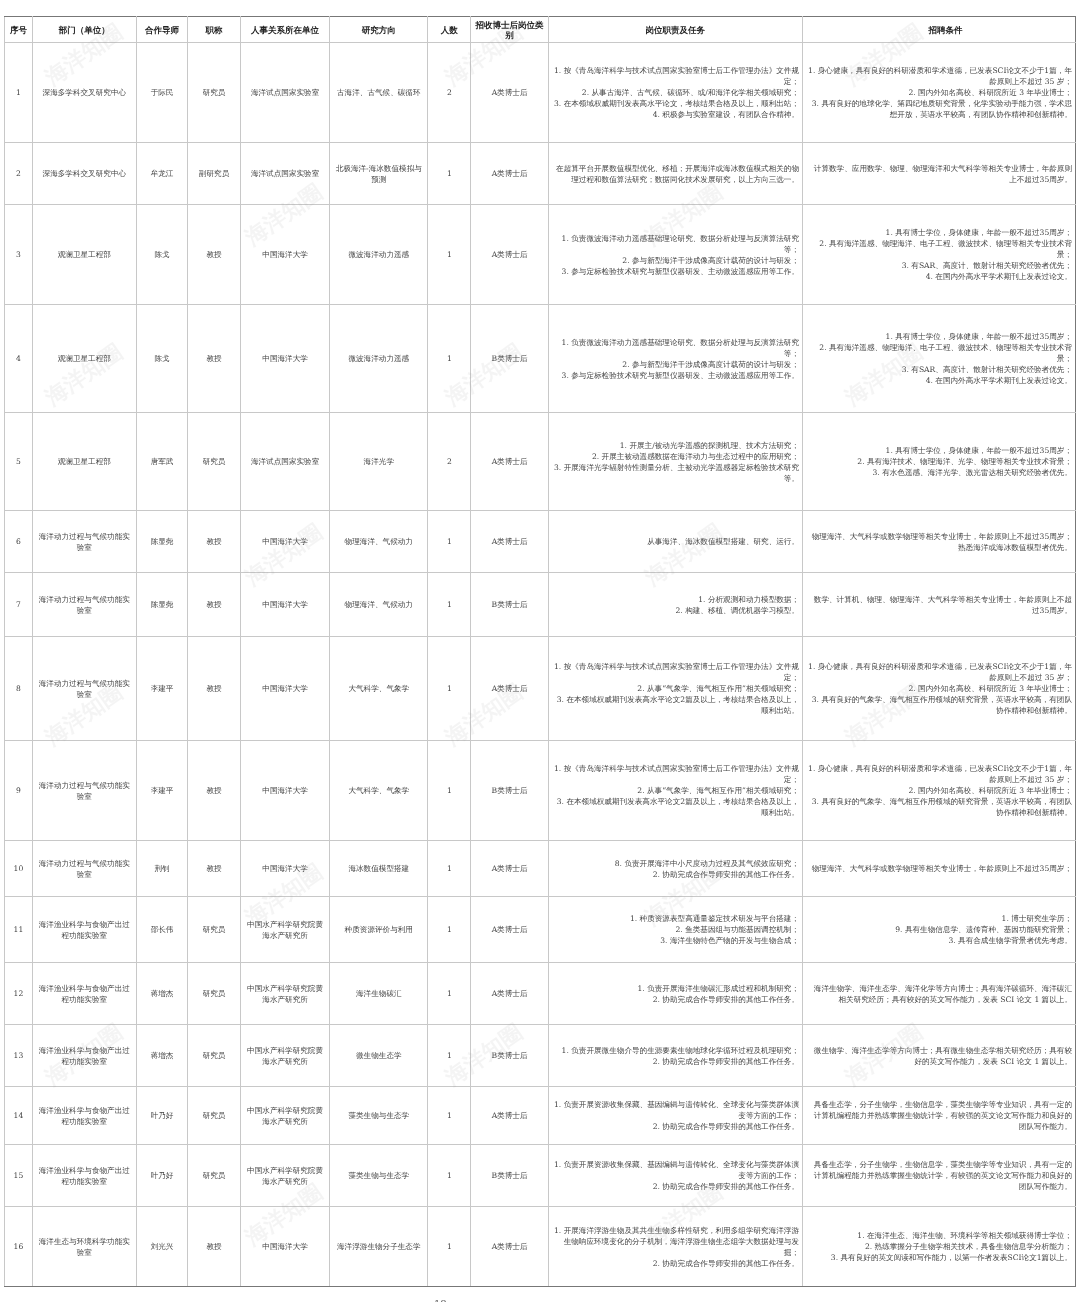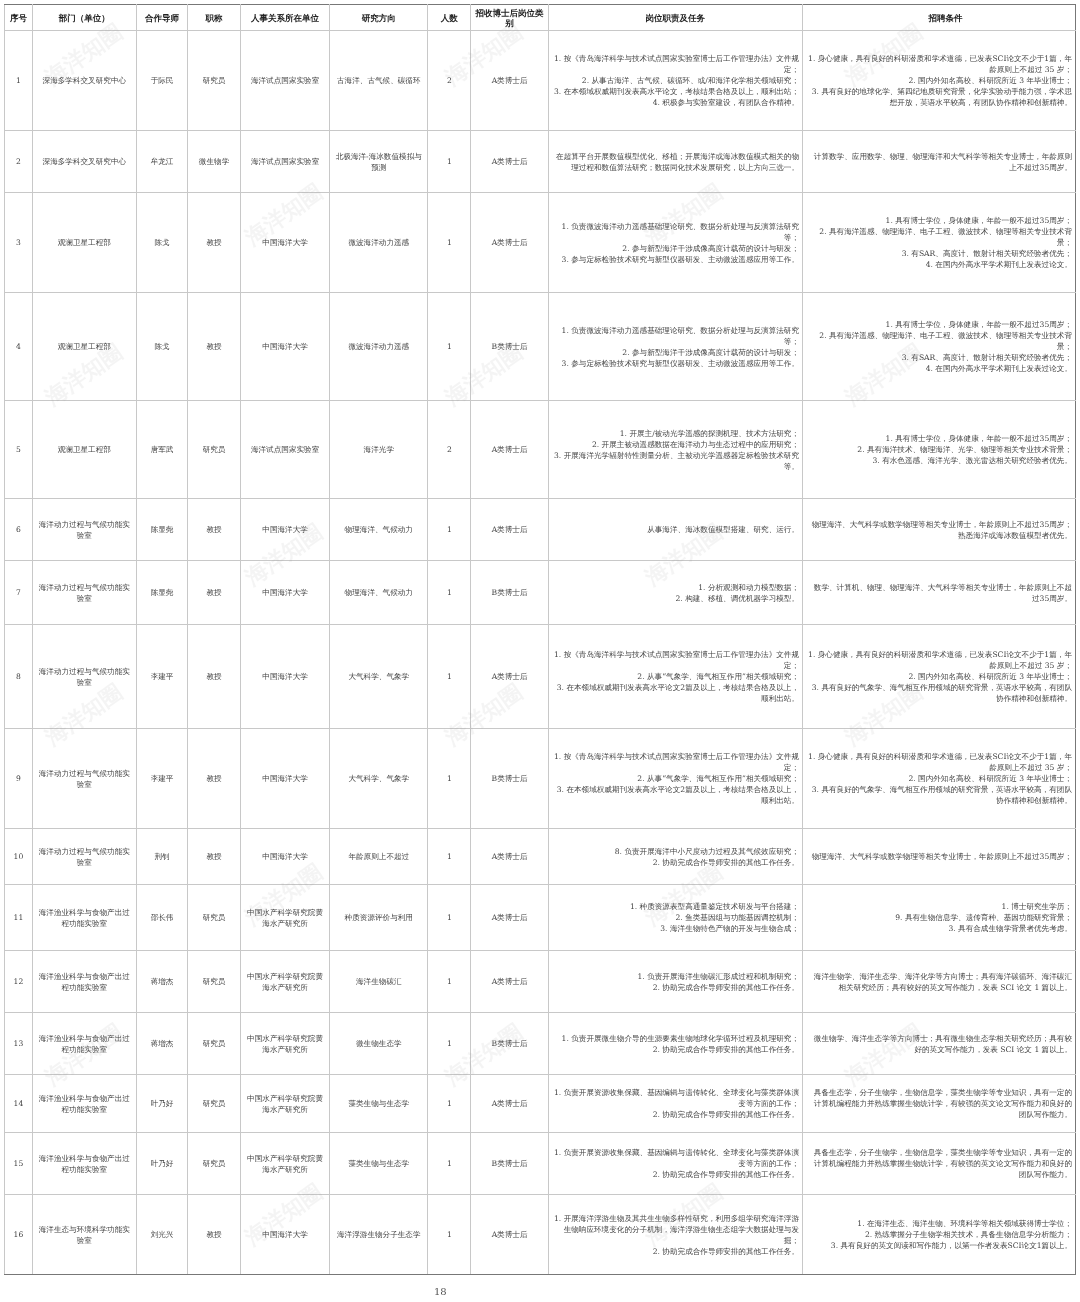--- a/index.html
+++ b/index.html
@@ -1,18 +1,18 @@
 <!DOCTYPE html>
 <html><head>
 <meta charset="utf-8">
 <style>
   html, body { margin: 0; padding: 0; background: #ffffff; }
   body { width: 1080px; height: 1302px; overflow: hidden; position: relative;
          font-family: "DejaVu Serif", "Liberation Serif", serif; color: #333; }
-  .page { position: absolute; left: 4px; top: 4px; width: 1072px; }
+  .page { position: absolute; left: 4px; top: 16px; width: 1072px; }
   table { border-collapse: collapse; table-layout: fixed; width: 1072px; }
   th, td { border: 1px solid #c8c8c8; padding: 2px 3px; vertical-align: middle; }
   th { font-size: 8.5px; font-weight: bold; text-align: center; height: 21px; color: #222; line-height: 10px; }
   td { font-size: 7.6px; line-height: 11px; color: #444; }
   td.c { text-align: center; }
   td.l { text-align: right; white-space: pre-line; padding-left: 4px; }
   .dark-l { border-left: 1px solid #777 !important; }
   .dark-r { border-right: 1px solid #777 !important; padding-left: 16px; }
   .dark-b { border-bottom: 1px solid #777 !important; }
   .dark-t { border-top: 1px solid #777 !important; }
@@ -65,21 +65,21 @@
 3. 在本领域权威期刊发表高水平论文，考核结果合格及以上，顺利出站；
 4.  积极参与实验室建设，有团队合作精神。</td>
           <td class="l dark-l dark-r">1. 身心健康，具有良好的科研潜质和学术道德，已发表SCI论文不少于1篇，年龄原则上不超过 35 岁；
 2. 国内外知名高校、科研院所近 3 年毕业博士；
 3. 具有良好的地球化学、第四纪地质研究背景，化学实验动手能力强，学术思想开放，英语水平较高，有团队协作精神和创新精神。</td>
         </tr>
         <tr style="height: 62px;">
           <td class="c ">2</td>
           <td class="c dark-l">深海多学科交叉研究中心</td>
           <td class="c ">牟龙江</td>
-          <td class="c ">微生物学</td>
+          <td class="c ">副研究员</td>
           <td class="c ">海洋试点国家实验室</td>
           <td class="c dark-l">北极海洋-海冰数值模拟与预测</td>
           <td class="c dark-l">1</td>
           <td class="c ">A类博士后</td>
           <td class="l ">在超算平台开展数值模型优化、移植；开展海洋或海冰数值模式相关的物理过程和数值算法研究；数据同化技术发展研究，以上方向三选一。</td>
           <td class="l dark-l dark-r">计算数学、应用数学、物理、物理海洋和大气科学等相关专业博士，年龄原则上不超过35周岁。</td>
         </tr>
         <tr style="height: 100px;">
           <td class="c ">3</td>
           <td class="c dark-l">观澜卫星工程部</td>
@@ -186,21 +186,21 @@
           <td class="l dark-l dark-r">1. 身心健康，具有良好的科研潜质和学术道德，已发表SCI论文不少于1篇，年龄原则上不超过 35 岁；
 2. 国内外知名高校、科研院所近 3 年毕业博士；
 3. 具有良好的气象学、海气相互作用领域的研究背景，英语水平较高，有团队协作精神和创新精神。</td>
         </tr>
         <tr style="height: 56px;">
           <td class="c ">10</td>
           <td class="c dark-l">海洋动力过程与气候功能实验室</td>
           <td class="c ">荆钊</td>
           <td class="c ">教授</td>
           <td class="c ">中国海洋大学</td>
-          <td class="c dark-l">年龄原则上不超过</td>
+          <td class="c dark-l">海冰数值模型搭建</td>
           <td class="c dark-l">1</td>
           <td class="c ">A类博士后</td>
           <td class="l ">8. 负责开展海洋中小尺度动力过程及其气候效应研究；
 2. 协助完成合作导师安排的其他工作任务。</td>
           <td class="l dark-l dark-r">物理海洋、大气科学或数学物理等相关专业博士，年龄原则上不超过35周岁；</td>
         </tr>
         <tr style="height: 66px;">
           <td class="c ">11</td>
           <td class="c dark-l">海洋渔业科学与食物产出过程功能实验室</td>
           <td class="c ">邵长伟</td>

